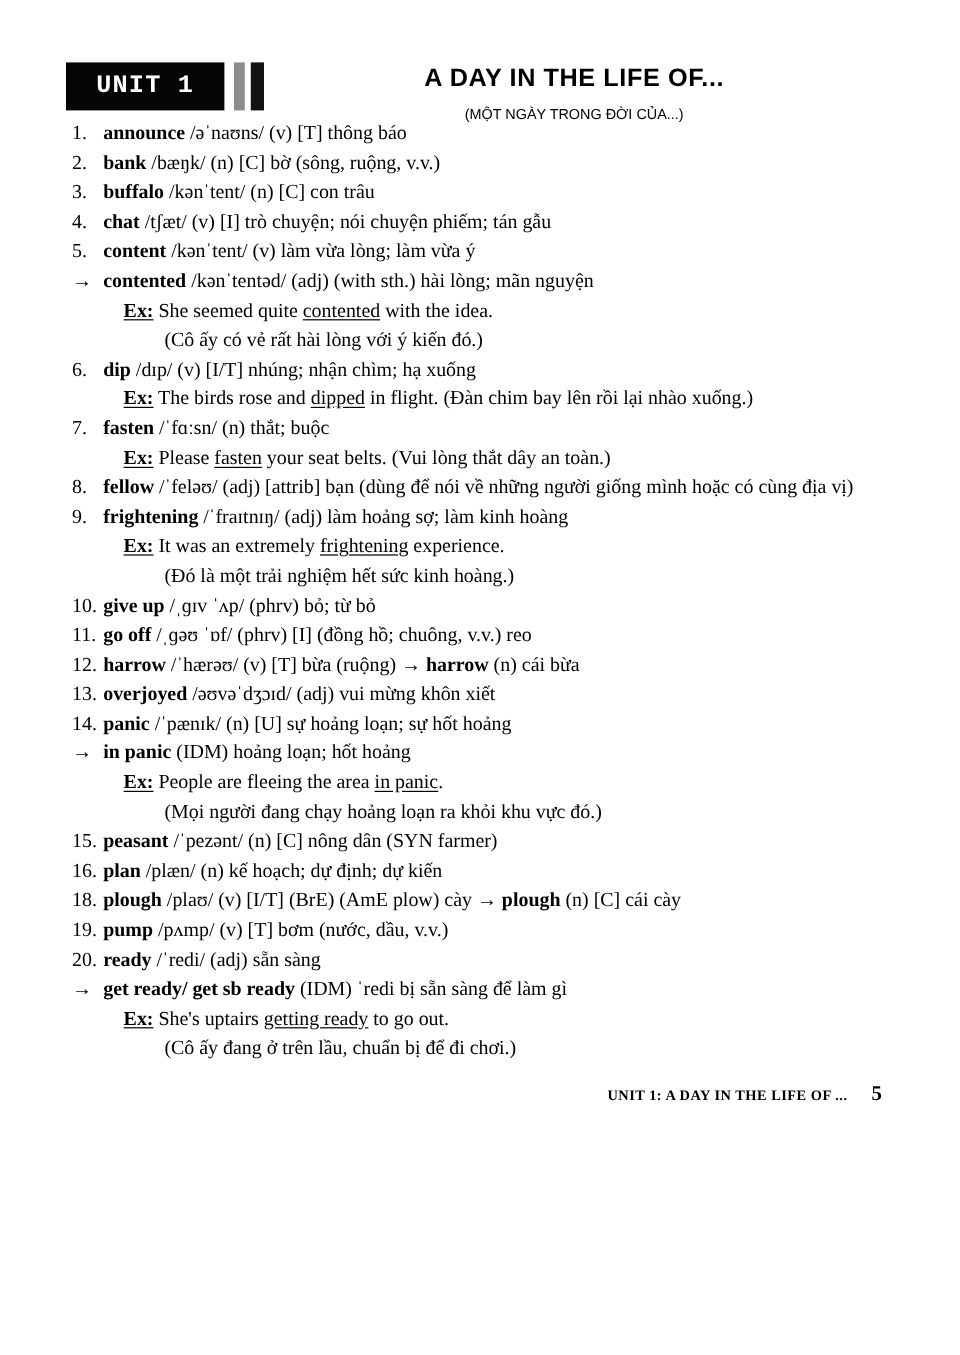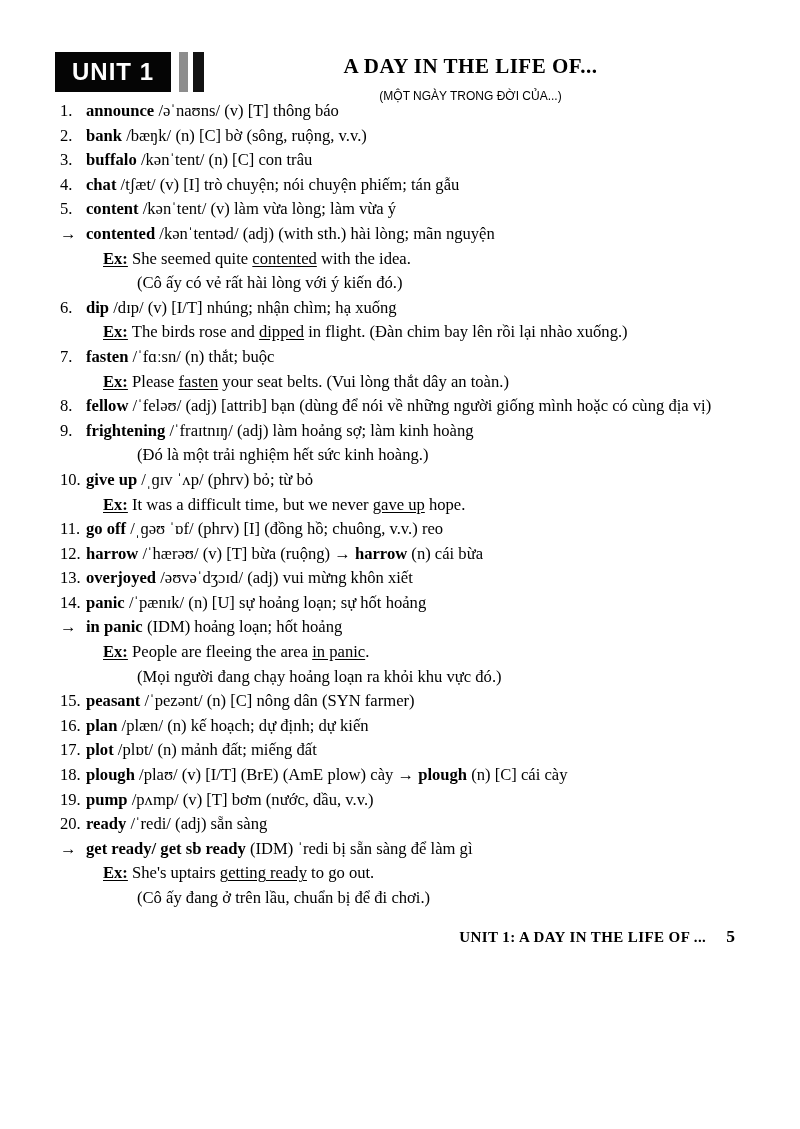--- a/index.html
+++ b/index.html
@@ -9,31 +9,31 @@
     font-family: "Liberation Serif", "DejaVu Serif", serif;
     color: #000;
     position: relative;
     overflow: hidden;
   }
   .page { padding: 52px 63px 0 55px; }
 
   
   .unit-header { display: flex; align-items: stretch; height: 40px; }
   .unit-badge {
-    background: #050505; width: 116px; flex: none;
+    background: #050505; width: 132px; flex: none;
     display: flex; align-items: center; justify-content: center;
-    color: #fff; font-family: Liberation Sans, sans-serif;
-    font-weight: bold; font-size: 24px; letter-spacing: 1px;
+    color: #fff; font-family: Liberation Mono, monospace;
+    font-weight: bold; font-size: 21px; letter-spacing: 1px;
   }
   .stripe { flex: none; }
   .stripe-gray  { width: 9px;  margin-left: 8px; background: #8d8d8d; }
   .stripe-black { width: 11px; margin-left: 5px; background: #121212; }
   .title-block { flex: 1; text-align: center; padding-top: 2px; }
   .unit-title {
-    font-family: Liberation Serif, serif;
+    font-family: Liberation Sans, sans-serif;
     font-size: 21px; font-weight: bold; letter-spacing: 0.5px;
   }
   .unit-subtitle {
     font-family: "Liberation Sans", sans-serif;
     font-size: 12px; font-weight: normal; margin-top: 10px;
   }
 
   
   .section-bar {
     margin-top: 34px;
@@ -60,21 +60,21 @@
   .b { font-weight: bold; }
   .i { }
   .u { text-decoration: underline; text-underline-offset: 2px; }
 
   
   .page-footer {
     margin-top: 15px;
     display: flex; justify-content: flex-end; align-items: baseline;
     gap: 20px; padding-right: 2px;
   }
-  .footer-text { font-weight: bold; font-size: 15px; letter-spacing: 0.4px; }
+  .footer-text { font-weight: bold; font-size: 12px; letter-spacing: 0.4px; }
   .footer-page { font-weight: bold; font-size: 17.5px; }
 </style>
 </head>
 <body>
 
 <div class="page">
 
   <header class="unit-header">
     <div class="unit-badge">
       <span>UNIT 1</span>
@@ -134,29 +134,29 @@
         <span class="content"><span class="b u">Ex:</span><span> Please </span><span class="u">fasten</span><span> your seat belts. </span><span class="i">(Vui lòng thắt dây an toàn.)</span></span>
       </div>
       <div class="line entry">
         <span class="marker">8.</span>
         <span class="content"><span class="b">fellow </span><span>/ˈfeləʊ/ (adj) [attrib] </span><span class="i">bạn (dùng để nói về những người giống mình hoặc có cùng địa vị)</span></span>
       </div>
       <div class="line entry">
         <span class="marker">9.</span>
         <span class="content"><span class="b">frightening </span><span>/ˈfraɪtnɪŋ/ (adj) </span><span class="i">làm hoảng sợ; làm kinh hoàng</span></span>
       </div>
+      <div class="line example">
+        <span class="content"><span class="b u">Ex:</span><span> It was an extremely </span><span class="u">frightening</span><span> experience.</span></span>
+      </div>
       <div class="line translation">
         <span class="content"><span class="i">(Đó là một trải nghiệm hết sức kinh hoàng.)</span></span>
       </div>
       <div class="line entry">
         <span class="marker">10.</span>
         <span class="content"><span class="b">give up </span><span>/ˌɡɪv ˈʌp/ (phrv) </span><span class="i">bỏ; từ bỏ</span></span>
-      </div>
-      <div class="line example">
-        <span class="content"><span class="b u">Ex:</span><span> It was a difficult time, but we never </span><span class="u">gave up</span><span> hope.</span></span>
       </div>
       <div class="line entry">
         <span class="marker">11.</span>
         <span class="content"><span class="b">go off </span><span>/ˌɡəʊ ˈɒf/ (phrv) [I] </span><span class="i">(đồng hồ; chuông, v.v.) reo</span></span>
       </div>
       <div class="line entry">
         <span class="marker">12.</span>
         <span class="content"><span class="b">harrow </span><span>/ˈhærəʊ/ (v) [T] </span><span class="i">bừa (ruộng)</span><span> → </span><span class="b">harrow</span><span> (n) </span><span class="i">cái bừa</span></span>
       </div>
       <div class="line entry">
@@ -177,24 +177,20 @@
       <div class="line translation">
         <span class="content"><span class="i">(Mọi người đang chạy hoảng loạn ra khỏi khu vực đó.)</span></span>
       </div>
       <div class="line entry">
         <span class="marker">15.</span>
         <span class="content"><span class="b">peasant </span><span>/ˈpezənt/ (n) [C] </span><span class="i">nông dân</span><span> (SYN farmer)</span></span>
       </div>
       <div class="line entry">
         <span class="marker">16.</span>
         <span class="content"><span class="b">plan </span><span>/plæn/ (n) </span><span class="i">kế hoạch; dự định; dự kiến</span></span>
-      </div>
-      <div class="line entry">
-        <span class="marker">17.</span>
-        <span class="content"><span class="b">plot </span><span>/plɒt/ (n) </span><span class="i">mảnh đất; miếng đất</span></span>
       </div>
       <div class="line entry">
         <span class="marker">18.</span>
         <span class="content"><span class="b">plough </span><span>/plaʊ/ (v) [I/T] </span><span class="i">(BrE) (AmE </span><span>plow</span><span class="i">) cày</span><span> → </span><span class="b">plough</span><span> (n) [C] </span><span class="i">cái cày</span></span>
       </div>
       <div class="line entry">
         <span class="marker">19.</span>
         <span class="content"><span class="b">pump </span><span>/pʌmp/ (v) [T] </span><span class="i">bơm (nước, dầu, v.v.)</span></span>
       </div>
       <div class="line entry">

